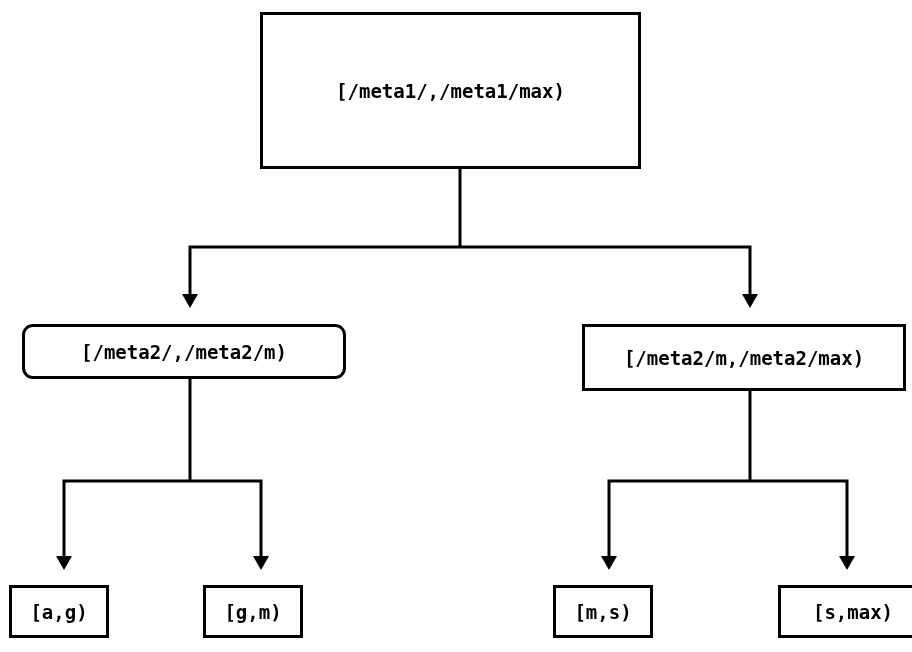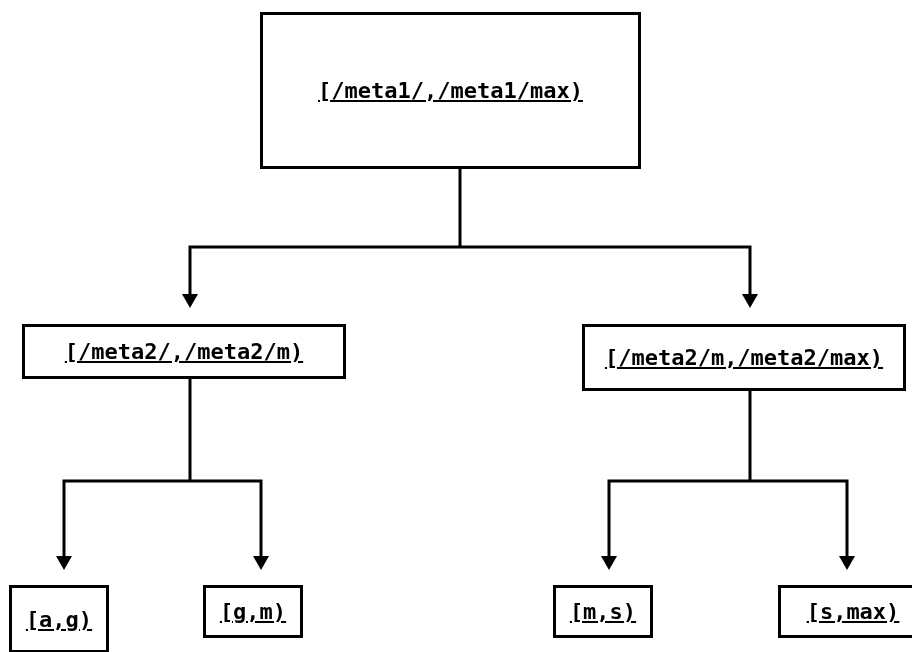--- a/index.html
+++ b/index.html
@@ -26,30 +26,29 @@
   }
   .node {
     position: absolute;
     box-sizing: border-box;
     background: #ffffff;
     border: 3px solid #000000;
     display: flex;
     align-items: center;
     justify-content: center;
     font-weight: bold;
-    font-size: 22px;
+    font-size: 19px;
     color: #000000;
     white-space: nowrap;
-    text-decoration: underline;
   }
   
   .node-root     { left: 260px; top: 12px;  width: 381px; height: 157px; }
-  .node-left     { left: 22px;  top: 324px; width: 324px; height: 55px; }
+  .node-left     { left: 22px;  top: 324px; width: 324px; height: 55px; border-radius: 11px; }
   .node-right    { left: 582px; top: 324px; width: 324px; height: 67px; }
-  .node-leaf-ag  { left: 9px;   top: 585px; width: 100px; height: 68px; }
+  .node-leaf-ag  { left: 9px;   top: 585px; width: 100px; height: 53px; }
   .node-leaf-gm  { left: 203px; top: 585px; width: 100px; height: 53px; }
   .node-leaf-ms  { left: 553px; top: 585px; width: 100px; height: 53px; }
   .node-leaf-smax{ left: 778px; top: 585px; width: 150px; height: 53px; }
 </style>
 </head>
 <body>
 
 <div class="canvas">
 
   <svg class="connectors" viewBox="0 0 912 652" xmlns="http://www.w3.org/2000/svg">

